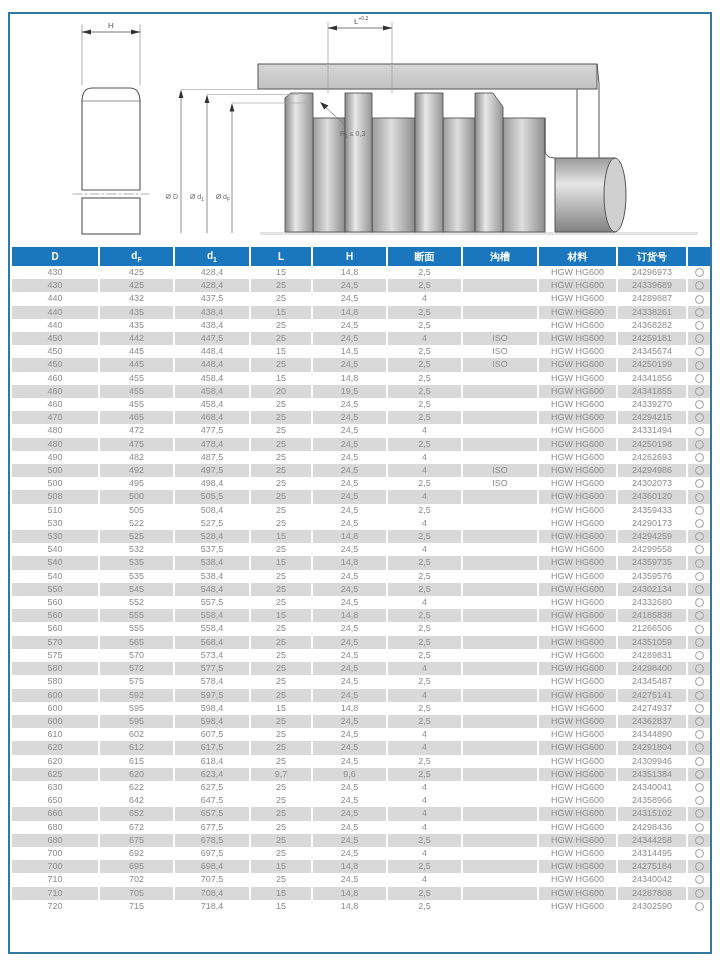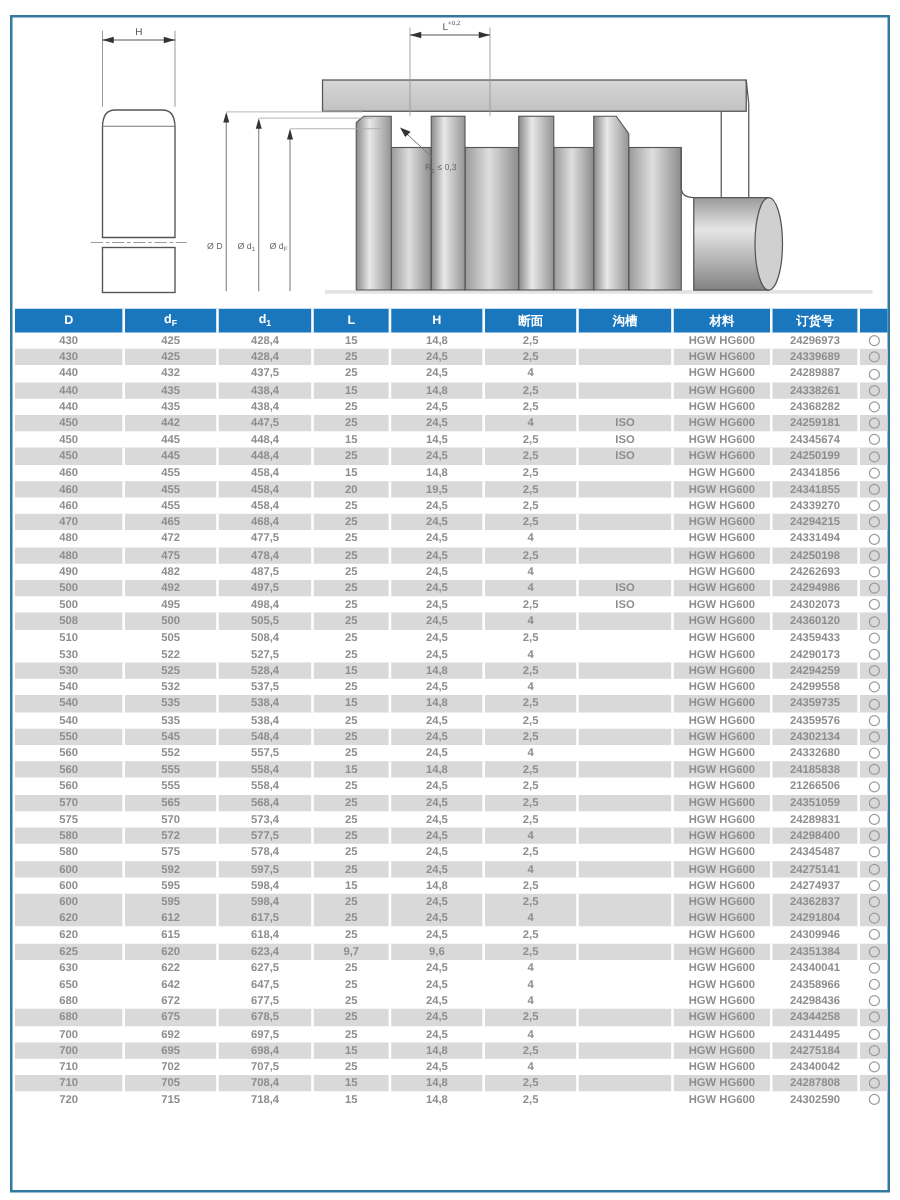--- a/index.html
+++ b/index.html
@@ -25,21 +25,21 @@
     height:13.2px;line-height:13.2px;padding:0;text-align:center;
     color:#8e8e8e;font-size:9px;border-left:2px solid #ffffff;
     white-space:nowrap;overflow:hidden;vertical-align:middle;
   }
   td:first-child{border-left:none;}
   tr.alt td{background:#d9d9d9;}
   .circ{
     display:inline-block;width:7px;height:7px;border:1px solid #9a9a9a;
     border-radius:50%;vertical-align:middle;background:transparent;
   }
-  tbody{border-bottom:1px solid #e5e5e5;font-weight:bold;}
+  tbody{border-bottom:1px solid #e5e5e5;}
 </style>
 </head>
 <body>
 
 <div class="frame"></div>
 
 <svg class="drawing" viewBox="0 0 700 234" width="700" height="234" xmlns="http://www.w3.org/2000/svg">
   <defs>
     <linearGradient id="ring" x1="0" y1="0" x2="1" y2="0">
       <stop offset="0" stop-color="#8a8a8a"></stop>
@@ -573,20 +573,32 @@
           <td>595</td>
           <td>598,4</td>
           <td>25</td>
           <td>24,5</td>
           <td>2,5</td>
           <td></td>
           <td>HGW HG600</td>
           <td>24362837</td>
           <td><span class="circ"></span></td>
         </tr>
+        <tr>
+          <td>610</td>
+          <td>602</td>
+          <td>607,5</td>
+          <td>25</td>
+          <td>24,5</td>
+          <td>4</td>
+          <td></td>
+          <td>HGW HG600</td>
+          <td>24344890</td>
+          <td><span class="circ"></span></td>
+        </tr>
         <tr class="alt">
           <td>620</td>
           <td>612</td>
           <td>617,5</td>
           <td>25</td>
           <td>24,5</td>
           <td>4</td>
           <td></td>
           <td>HGW HG600</td>
           <td>24291804</td>
@@ -633,20 +645,32 @@
           <td>642</td>
           <td>647,5</td>
           <td>25</td>
           <td>24,5</td>
           <td>4</td>
           <td></td>
           <td>HGW HG600</td>
           <td>24358966</td>
           <td><span class="circ"></span></td>
         </tr>
+        <tr class="alt">
+          <td>660</td>
+          <td>652</td>
+          <td>657,5</td>
+          <td>25</td>
+          <td>24,5</td>
+          <td>4</td>
+          <td></td>
+          <td>HGW HG600</td>
+          <td>24315102</td>
+          <td><span class="circ"></span></td>
+        </tr>
         <tr>
           <td>680</td>
           <td>672</td>
           <td>677,5</td>
           <td>25</td>
           <td>24,5</td>
           <td>4</td>
           <td></td>
           <td>HGW HG600</td>
           <td>24298436</td>

